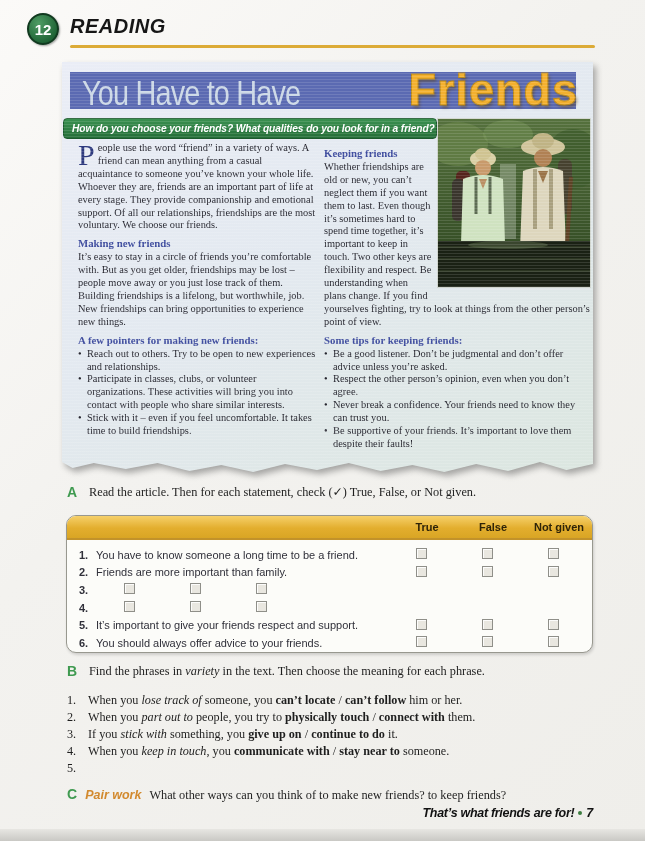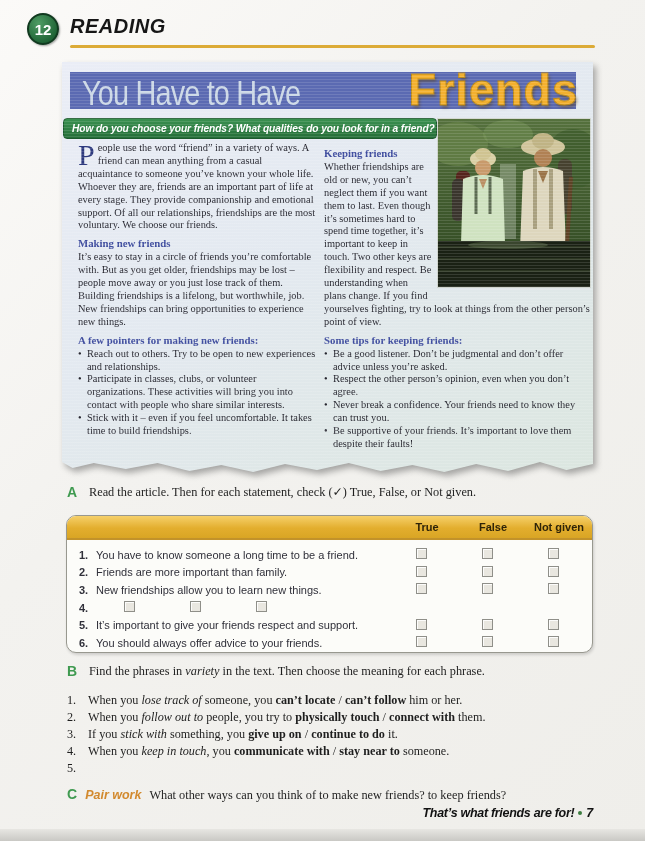--- a/index.html
+++ b/index.html
@@ -213,21 +213,20 @@
         <div class="trow">
           <span class="num">2.</span>
           <span class="stmt">Friends are more important than family.</span>
           <span class="cb-col"><span class="cb"></span></span>
           <span class="cb-col"><span class="cb"></span></span>
           <span class="cb-col"><span class="cb"></span></span>
         </div>
 
         <div class="trow">
           <span class="num">3.</span>
-          <span class="stmt">New friendships allow you to learn new things.</span>
           <span class="cb-col"><span class="cb"></span></span>
           <span class="cb-col"><span class="cb"></span></span>
           <span class="cb-col"><span class="cb"></span></span>
         </div>
 
         <div class="trow">
           <span class="num">4.</span>
           <span class="cb-col"><span class="cb"></span></span>
           <span class="cb-col"><span class="cb"></span></span>
           <span class="cb-col"><span class="cb"></span></span>
@@ -256,21 +255,21 @@
 
   <div class="b-items">
 
       <div class="b-item">
         <span class="num">1.</span>
         <span><span class="seg-n">When you </span><span class="seg-i">lose track of</span><span class="seg-n"> someone, you </span><span class="seg-b">can’t locate</span><span class="seg-n"> / </span><span class="seg-b">can’t follow</span><span class="seg-n"> him or her.</span></span>
       </div>
 
       <div class="b-item">
         <span class="num">2.</span>
-        <span><span class="seg-n">When you </span><span class="seg-i">follow out to</span><span class="seg-n"> people, you try to </span><span class="seg-b">physically touch</span><span class="seg-n"> / </span><span class="seg-b">connect with</span><span class="seg-n"> them.</span></span>
+        <span><span class="seg-n">When you </span><span class="seg-i">part out to</span><span class="seg-n"> people, you try to </span><span class="seg-b">physically touch</span><span class="seg-n"> / </span><span class="seg-b">connect with</span><span class="seg-n"> them.</span></span>
       </div>
 
       <div class="b-item">
         <span class="num">3.</span>
         <span><span class="seg-n">If you </span><span class="seg-i">stick with</span><span class="seg-n"> something, you </span><span class="seg-b">give up on</span><span class="seg-n"> / </span><span class="seg-b">continue to do</span><span class="seg-n"> it.</span></span>
       </div>
 
       <div class="b-item">
         <span class="num">4.</span>
         <span><span class="seg-n">When you </span><span class="seg-i">keep in touch</span><span class="seg-n">, you </span><span class="seg-b">communicate with</span><span class="seg-n"> / </span><span class="seg-b">stay near to</span><span class="seg-n"> someone.</span></span>

